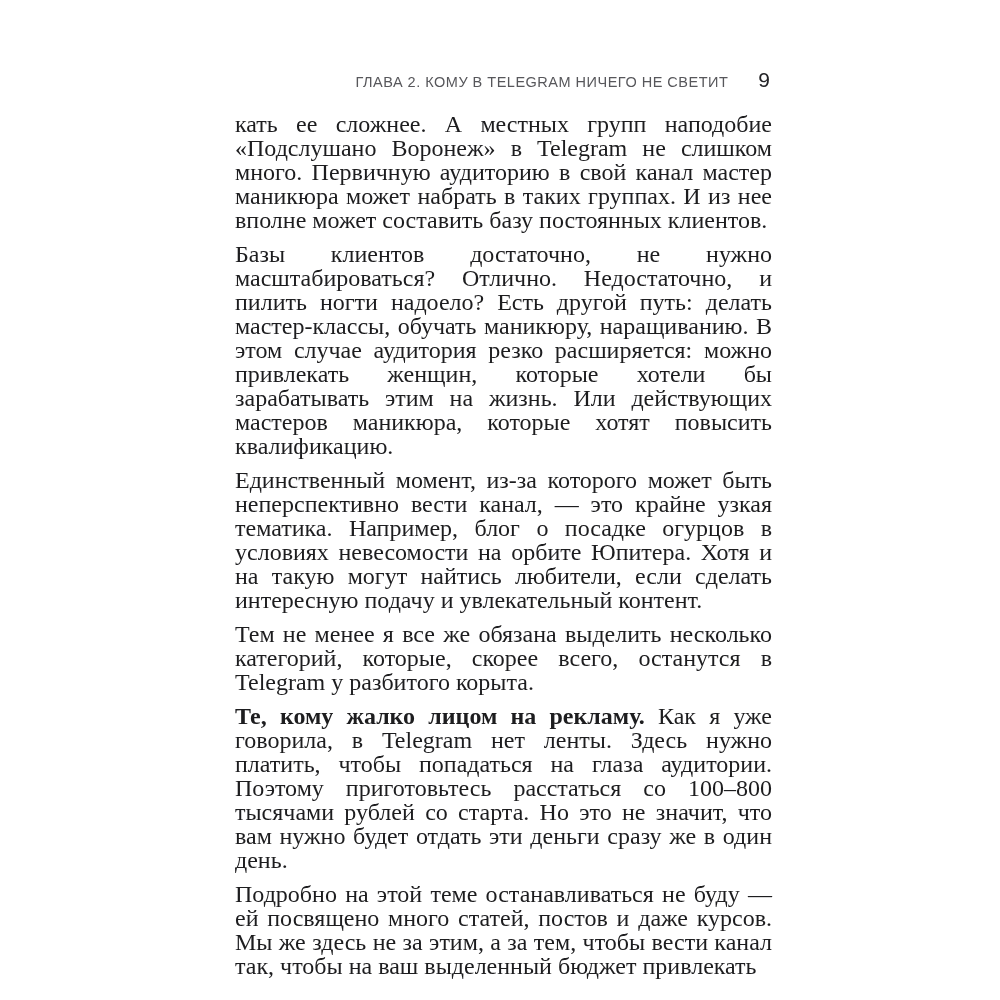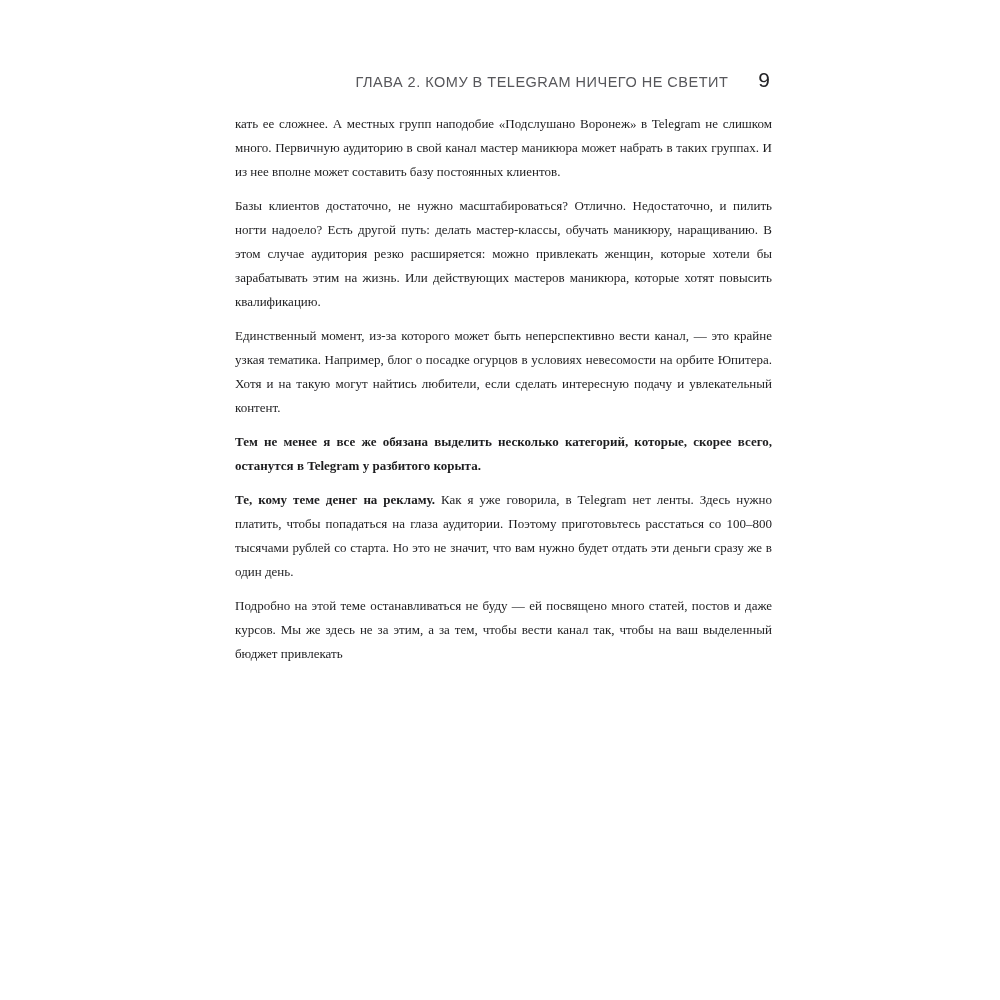--- a/index.html
+++ b/index.html
@@ -40,44 +40,44 @@
     font-weight: 500;
   }
   .content {
     position: absolute;
     top: 112px;
     left: 235px;
     width: 537px;
   }
   .content p {
     margin: 0 0 10px 0;
-    font-size: 13px;
+    font-size: 24px;
     line-height: 24px;
     text-align: justify;
     hyphens: manual;
   }
   .content p.bold {
-    font-weight: bold;
+    font-weight: normal;
   }
   .lead {
     font-weight: bold;
   }
 </style>
 </head>
 <body>
 
 <div class="page">
 
   <header class="running-head">
     <span class="chapter-title">ГЛАВА 2. КОМУ В TELEGRAM НИЧЕГО НЕ СВЕТИТ</span>
     <span class="page-number">9</span>
   </header>
 
   <main class="content">
     <p>кать ее сложнее. А местных групп наподобие «Подслушано Воронеж» в Telegram не слишком много. Первичную аудиторию в свой канал мастер маникюра может набрать в таких группах. И из нее вполне может составить базу постоянных клиентов.</p>
     <p>Базы клиентов достаточно, не нужно масштабироваться? Отлично. Недостаточно, и пилить ногти надоело? Есть другой путь: делать мастер-классы, обучать маникюру, наращиванию. В этом случае аудитория резко расширяется: можно привлекать женщин, которые хотели бы зарабатывать этим на жизнь. Или действующих мастеров маникюра, которые хотят повысить квалификацию.</p>
     <p>Единственный момент, из-за которого может быть неперспективно вести канал, — это крайне узкая тематика. Например, блог о посадке огурцов в условиях невесомости на орбите Юпитера. Хотя и на такую могут найтись любители, если сделать интересную подачу и увлека­тельный контент.</p>
     <p class="bold">Тем не менее я все же обязана выделить несколько категорий, которые, скорее всего, останутся в Telegram у разбитого корыта.</p>
-    <p><span class="lead">Те, кому теме денег на рекламу.</span><span> Как я уже говорила, в Telegram нет ленты. Здесь нужно платить, чтобы попадаться на глаза аудитории. Поэтому приготовьтесь расстаться со 100–800 тысячами рублей со старта. Но это не значит, что вам нужно будет отдать эти деньги сразу же в один день.</span></p>
+    <p><span class="lead">Те, кому жалко лицом на рекламу.</span><span> Как я уже говорила, в Telegram нет ленты. Здесь нужно платить, чтобы попадаться на глаза аудитории. Поэтому приготовьтесь расстаться со 100–800 тысячами рублей со старта. Но это не значит, что вам нужно будет отдать эти деньги сразу же в один день.</span></p>
     <p>Подробно на этой теме останавливаться не буду — ей посвящено много статей, постов и даже курсов. Мы же здесь не за этим, а за тем, чтобы вести канал так, чтобы на ваш выделенный бюджет привлекать</p>
   </main>
 
 </div>
 
 </body></html>

